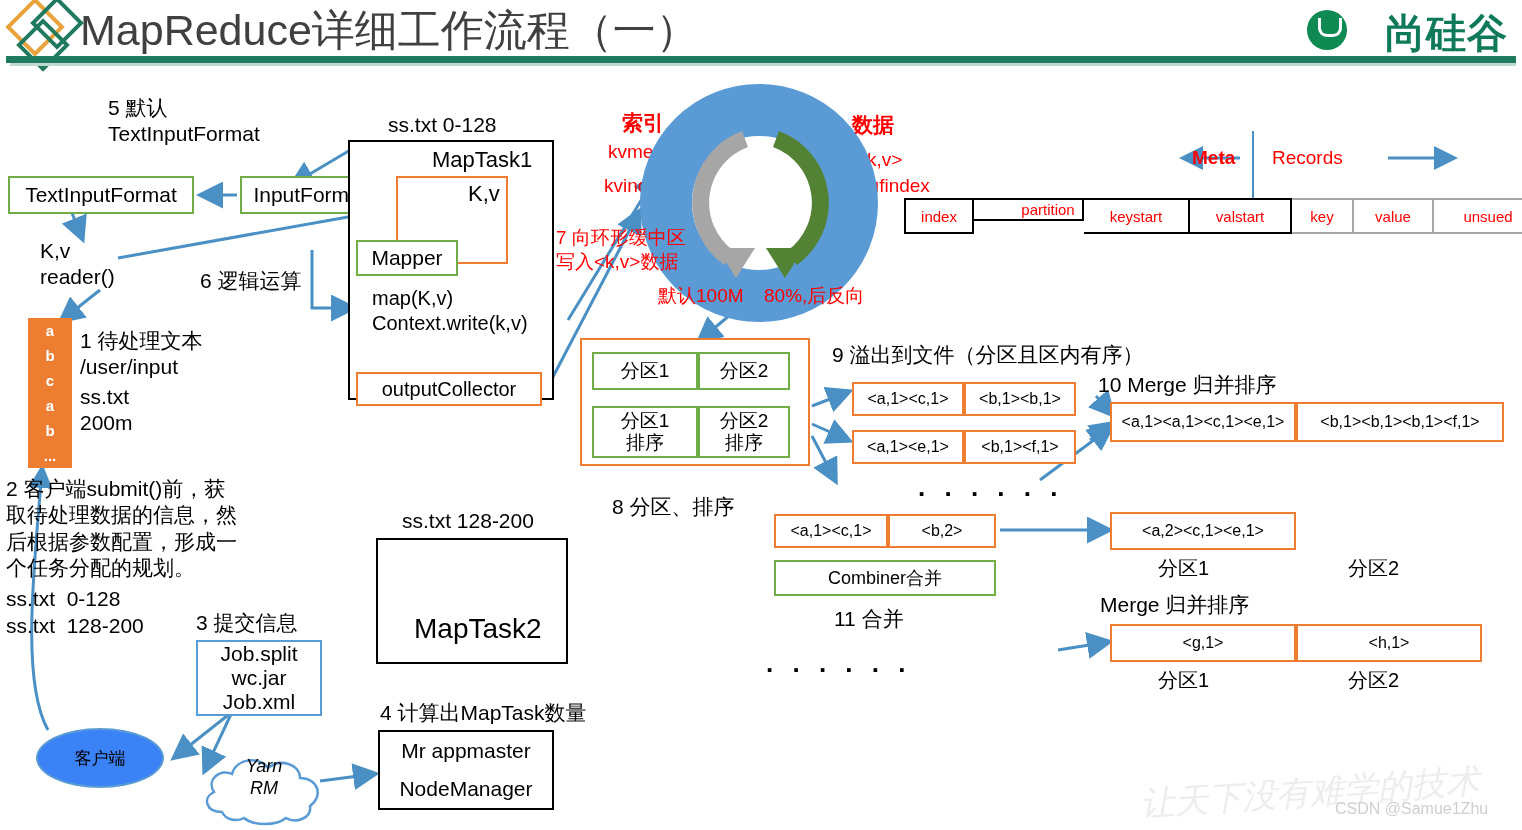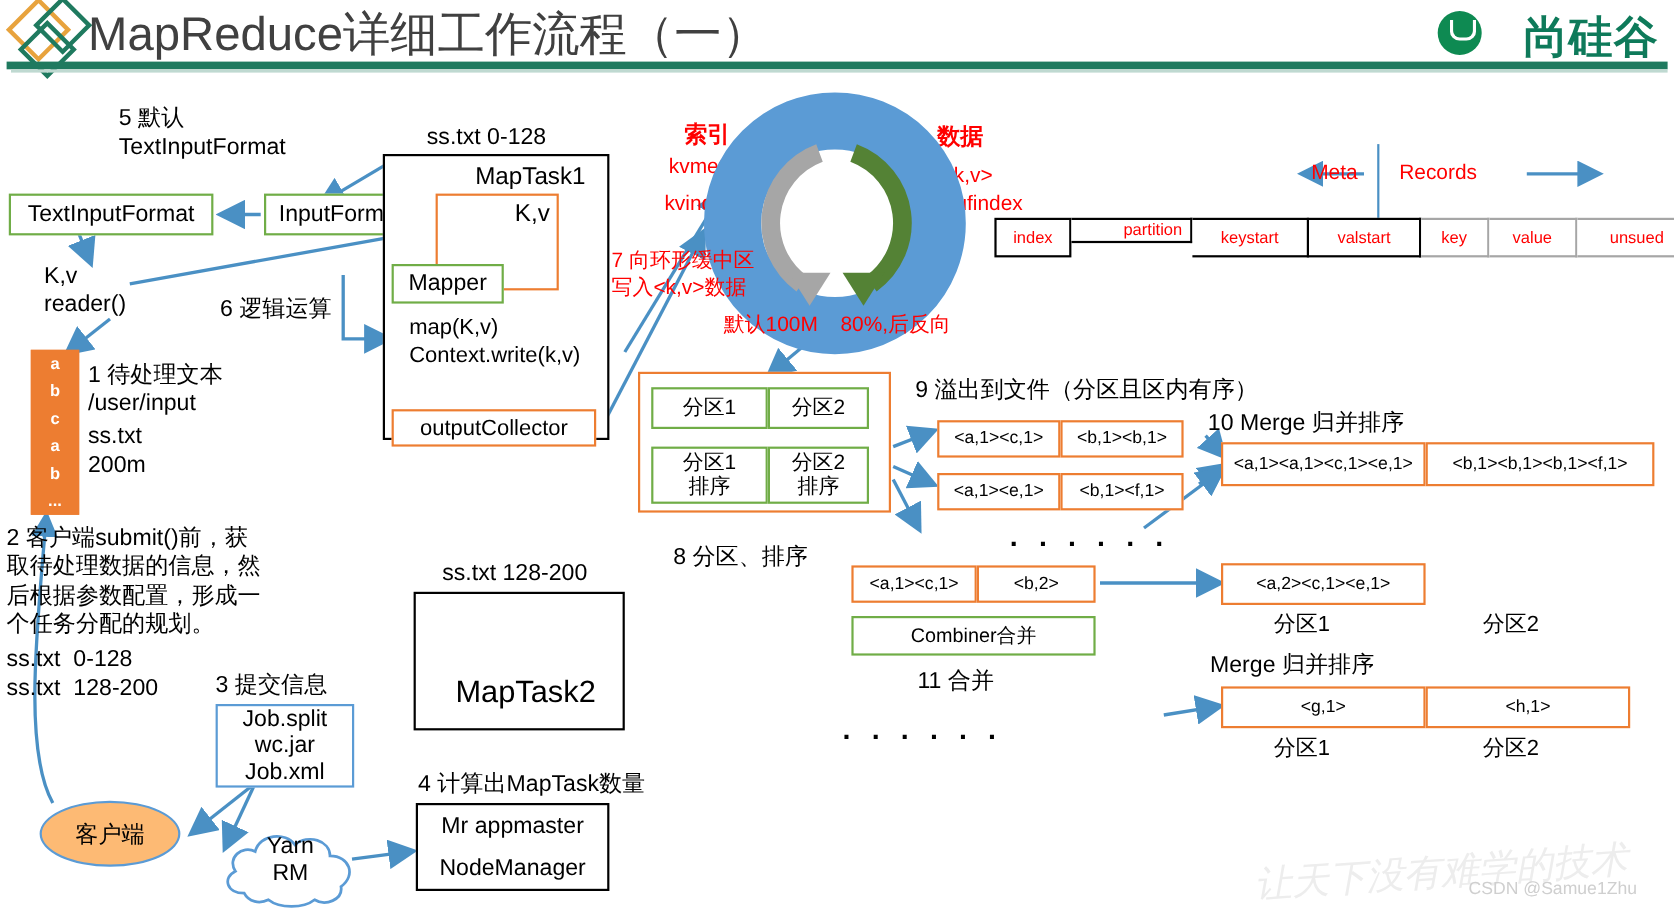--- a/index.html
+++ b/index.html
@@ -271,31 +271,31 @@
   <div class="label" style="left:6px; top:613px; font-size:21px;">ss.txt  128-200</div>
 
   <div class="label" style="left:196px; top:610px; font-size:21px;">3 提交信息</div>
 
   <div class="node b-blue" style="left:196px; top:640px; width:126px; height:76px; font-size:21px; flex-direction:column;">
     <span style="white-space:pre; text-align:center;">Job.split
 wc.jar
 Job.xml</span>
   </div>
 
-  <div style="position:absolute; left:36px; top:728px; width:124px; height:56px; border:2px solid #5b9bd5; border-radius:50%; display:flex; align-items:center; justify-content:center; font-size:21px; background:#fdba74;text-align:right;">
+  <div style="position:absolute; left:36px; top:728px; width:124px; height:56px; border:2px solid #5b9bd5; border-radius:50%; display:flex; align-items:center; justify-content:center; font-size:17px; background:#3b82f6;text-align:right;">
     <span>客户端</span>
   </div>
 
   <div class="cloud" style="left:196px; top:750px;">
     <svg width="136" height="76" viewBox="0 0 136 76">
       <path d="M26,62 C10,62 6,48 18,42 C10,30 24,18 36,24 C40,8 64,6 72,18
                C84,8 104,14 104,28 C122,28 128,46 114,56 C116,68 100,74 90,68
                C80,76 58,76 48,68 C40,72 30,70 26,62 Z" fill="#ffffff" stroke="#5b9bd5" stroke-width="2.5"></path>
     </svg>
-    <div style="position:absolute; left:0; top:6px; width:136px; text-align:center; font-size:21px; line-height:1.2;">
+    <div style="position:absolute; left:0; top:6px; width:136px; text-align:center; font-size:18px; line-height:1.2;font-style:italic;">
       <span style="white-space:pre;">Yarn
 RM</span>
     </div>
   </div>
 
   <div class="label" style="left:380px; top:700px; font-size:21px;">4 计算出MapTask数量</div>
 
   <div class="node b-black" style="left:378px; top:730px; width:176px; height:80px; font-size:21px; flex-direction:column; justify-content:space-around;">
     <span>Mr appmaster</span>
     <span>NodeManager</span>
@@ -348,21 +348,21 @@
       <path d="M776,139 A68,68 0 0 1 792,258" fill="none" stroke="#548235" stroke-width="17"></path>
       <path d="M804,248 L766,248 L785,278 z" fill="#548235"></path>
     </g>
   </svg>
 
   <div class="label red" style="left:556px; top:226px; font-size:19px;">7 向环形缓中区
 写入&lt;k,v&gt;数据</div>
   <div class="label red" style="left:658px; top:284px; font-size:19px;">默认100M</div>
   <div class="label red" style="left:764px; top:284px; font-size:19px;">80%,后反向</div>
 
-  <div class="label red" style="left:1192px; top:146px; font-size:19px;">Meta</div>
+  <div class="label red" style="left:1192px; top:146px; font-size:19px;font-weight:bold;">Meta</div>
   <div class="label red" style="left:1272px; top:146px; font-size:19px;">Records</div>
 
   <div style="position:absolute; left:904px; top:198px; width:596px; height:36px;">
     <div class="cell" style="left:0; top:0; width:70px; height:36px; border:2px solid #000;">
       <span>index</span>
     </div>
     <div class="cell" style="left:70px; top:0; width:110px; height:23px; border:2px solid #000; border-left:none;padding-left:40px;">
       <span>partition</span>
     </div>
     <div class="cell" style="left:180px; top:0; width:106px; height:36px; border:2px solid #000; border-left:none;">

